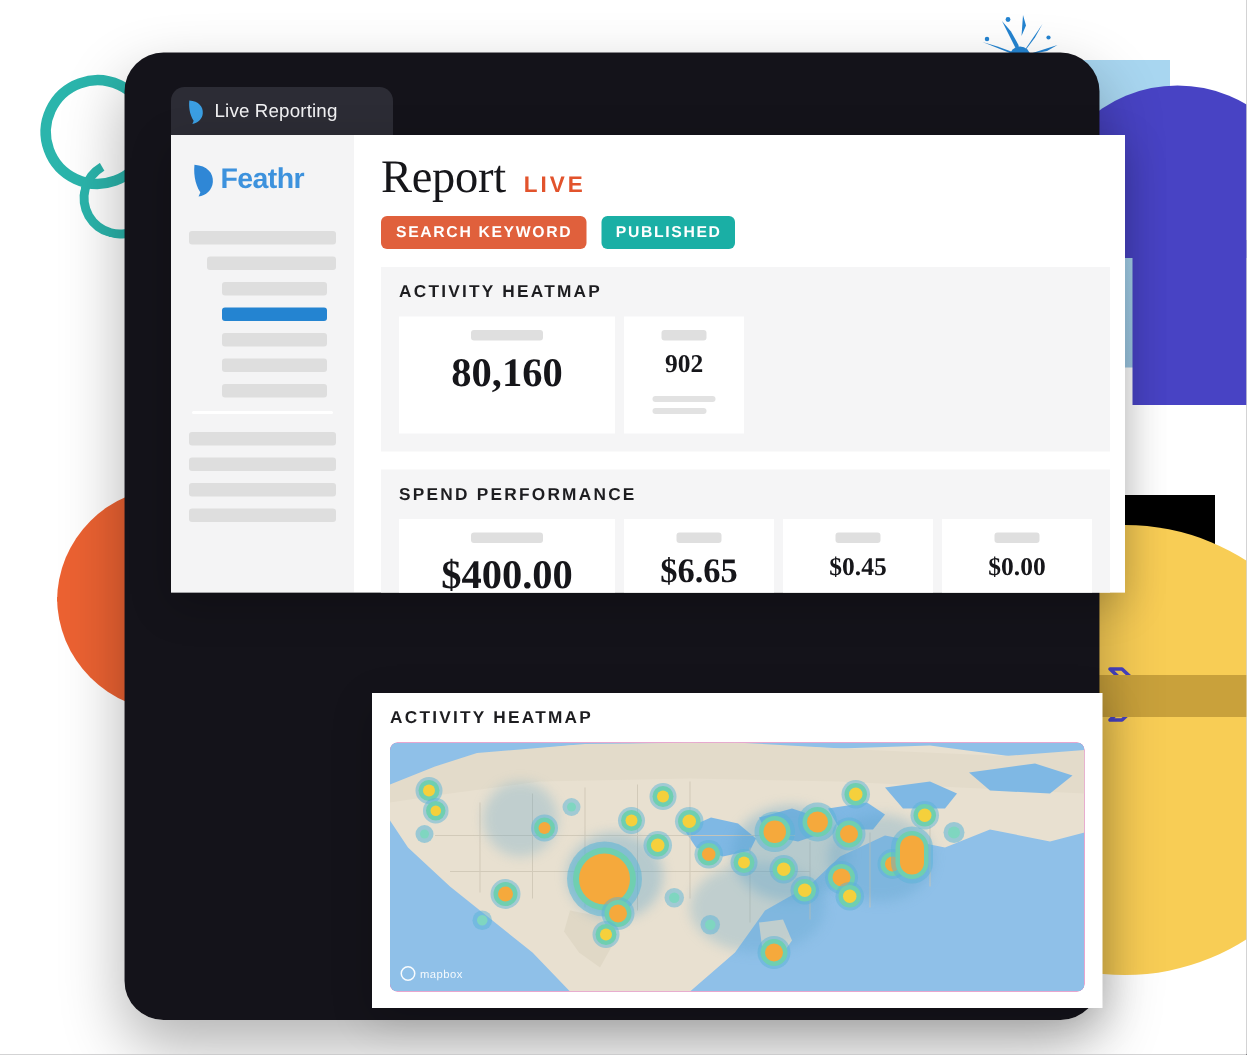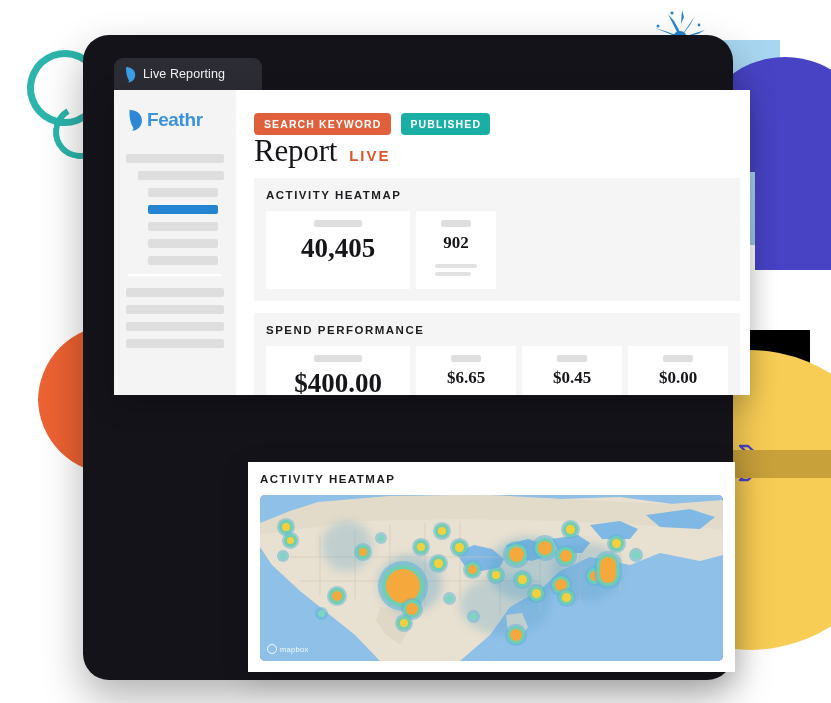--- a/index.html
+++ b/index.html
@@ -262,36 +262,36 @@
           <div class="sk ind2"></div>
           <div class="sk-divider"></div>
           <div class="sk w-full"></div>
           <div class="sk w-full"></div>
           <div class="sk w-full"></div>
           <div class="sk w-full"></div>
         </div>
     </div>
 
     <div id="report">
+      <div id="report-title-row">
+        <span id="report-title">Report</span>
+        <span id="report-live">LIVE</span>
+      </div>
+
       <div id="badges">
         <span class="badge orange">SEARCH KEYWORD</span>
         <span class="badge teal">PUBLISHED</span>
-      </div>
-
-      <div id="report-title-row">
-        <span id="report-title">Report</span>
-        <span id="report-live">LIVE</span>
       </div>
 
       <div class="section">
         <div class="section-title">ACTIVITY HEATMAP</div>
         <div class="cards" id="activity-cards">
             <div class="card" style="width: 144px;">
               <div class="cap" style="width: 48px;"></div>
-              <div class="val" style="font-size: 27px;">40,405</div>
+              <div class="val" style="font-size: 27px;">80,160</div>
             </div>
             <div class="card" style="width: 80px;">
               <div class="cap" style="width: 30px;"></div>
               <div class="val" style="font-size: 17px;">902</div>
               <div class="sub-wrap">
                 <div class="subline" style="width: 100%;"></div>
                 <div class="subline" style="width: 86%;"></div>
               </div>
             </div>
           </div>
@@ -299,21 +299,21 @@
 
       <div class="section">
         <div class="section-title">SPEND PERFORMANCE</div>
         <div class="cards" id="spend-cards">
             <div class="card" style="width: 144px;">
               <div class="cap" style="width: 48px;"></div>
               <div class="val" style="font-size: 27px;">$400.00</div>
             </div>
             <div class="card" style="width: 100px;">
               <div class="cap" style="width: 30px;"></div>
-              <div class="val" style="font-size: 17px;">$6.65</div>
+              <div class="val" style="font-size: 23px;">$6.65</div>
             </div>
             <div class="card" style="width: 100px;">
               <div class="cap" style="width: 30px;"></div>
               <div class="val" style="font-size: 17px;">$0.45</div>
             </div>
             <div class="card" style="width: 100px;">
               <div class="cap" style="width: 30px;"></div>
               <div class="val" style="font-size: 17px;">$0.00</div>
             </div>
           </div>

